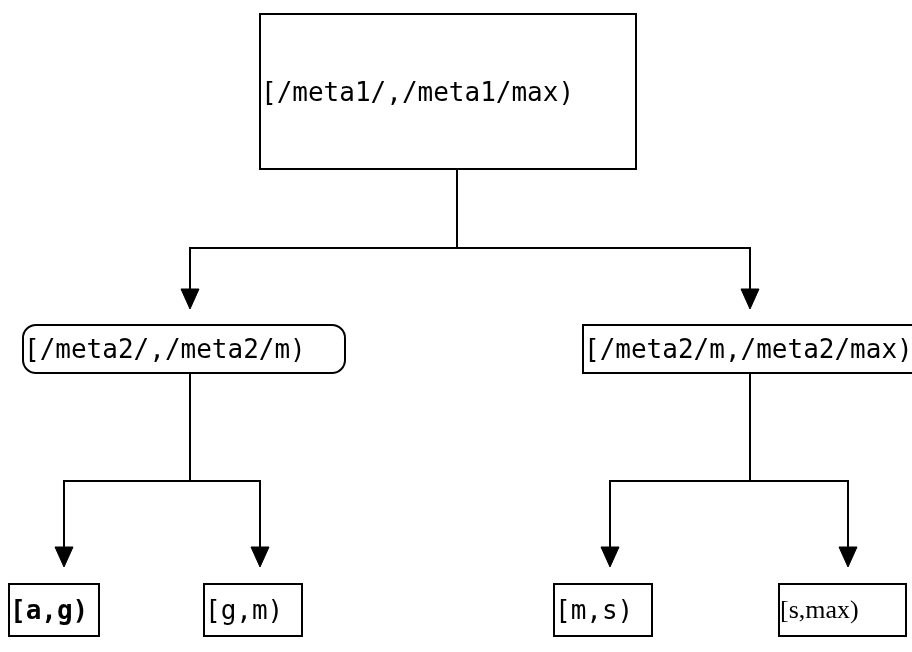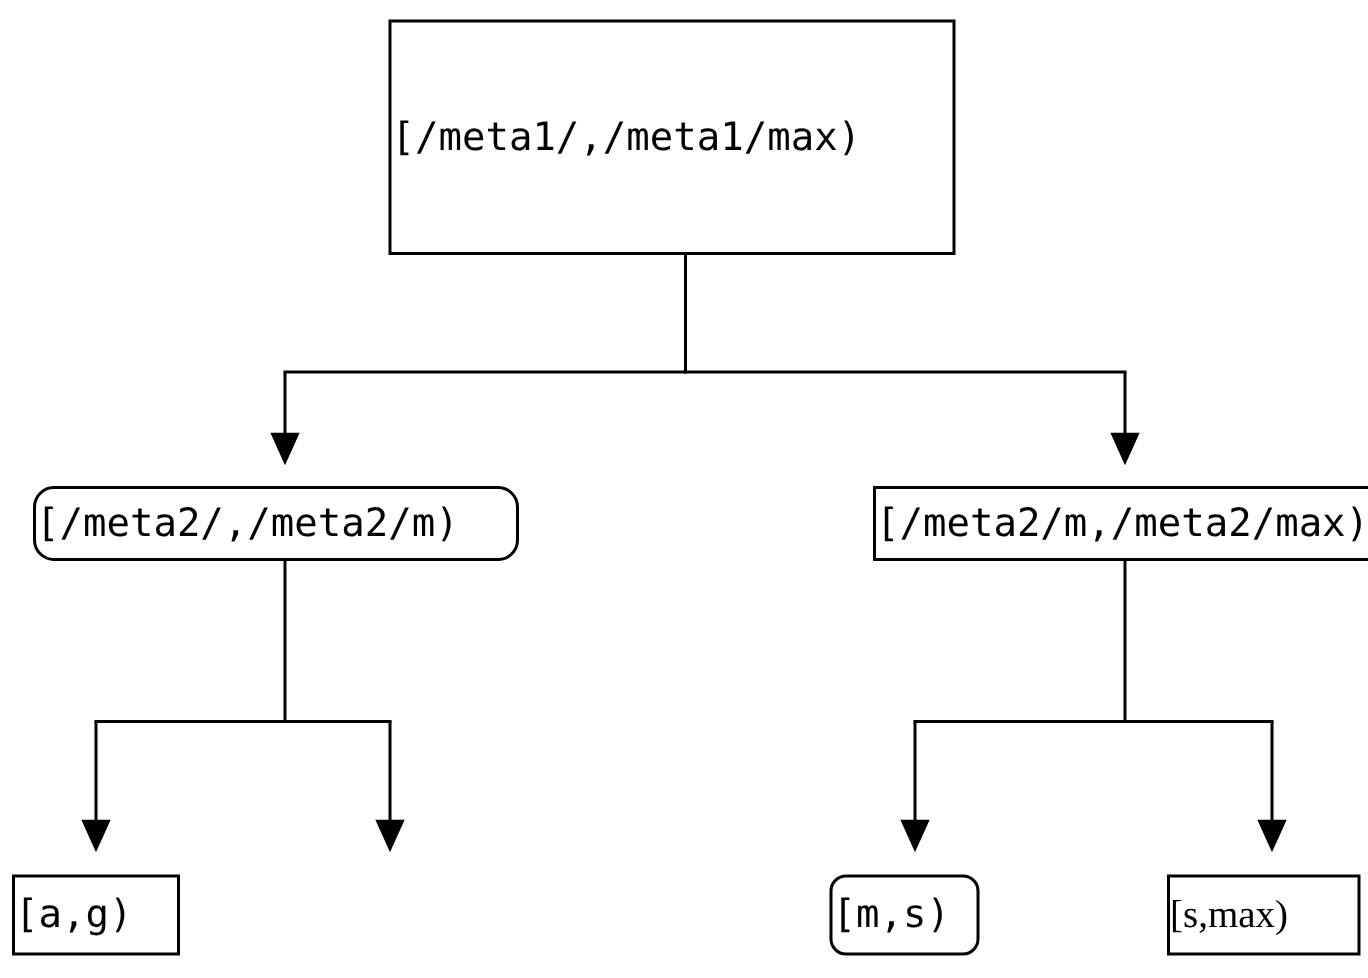--- a/index.html
+++ b/index.html
@@ -40,23 +40,23 @@
     align-items: center;
     justify-content: flex-start;
     font-size: 26px;
     font-weight: 400;
     color: #000000;
     white-space: nowrap;
   }
   .n-root  { left: 259px; top: 13px;  width: 378px; height: 157px; }
   .n-left  { left: 22px;  top: 324px; width: 324px; height: 50px; border-radius: 14px;  }
   .n-right { left: 582px; top: 324px; width: 347px; height: 50px;  }
-  .n-ag    { left: 8px;   top: 583px; width: 112px; height: 54px;  }
+  .n-ag    { left: 8px;   top: 583px; width: 92px; height: 54px; font-weight: bold;  }
   .n-gm    { left: 203px; top: 583px; width: 100px; height: 54px;  }
-  .n-ms    { left: 553px; top: 583px; width: 100px; height: 54px; border-radius: 11px;  }
+  .n-ms    { left: 553px; top: 583px; width: 100px; height: 54px;  }
   .n-smax  { left: 778px; top: 583px; width: 129px; height: 54px; font-family: Liberation Serif, serif;  }
 </style>
 </head>
 <body>
 
 <div class="canvas">
 
   <svg class="connectors" viewBox="0 0 912 652" xmlns="http://www.w3.org/2000/svg">
 
     <line x1="457" y1="170" x2="457" y2="249"></line>
@@ -90,20 +90,23 @@
   </div>
 
   <div class="node n-right">
     <span>[/meta2/m,/meta2/max)</span>
   </div>
 
   <div class="node n-ag">
     <span>[a,g)</span>
   </div>
 
+  <div class="node n-gm">
+    <span>[g,m)</span>
+  </div>
 
   <div class="node n-ms">
     <span>[m,s)</span>
   </div>
 
   <div class="node n-smax">
     <span>[s,max)</span>
   </div>
 
 </div>

